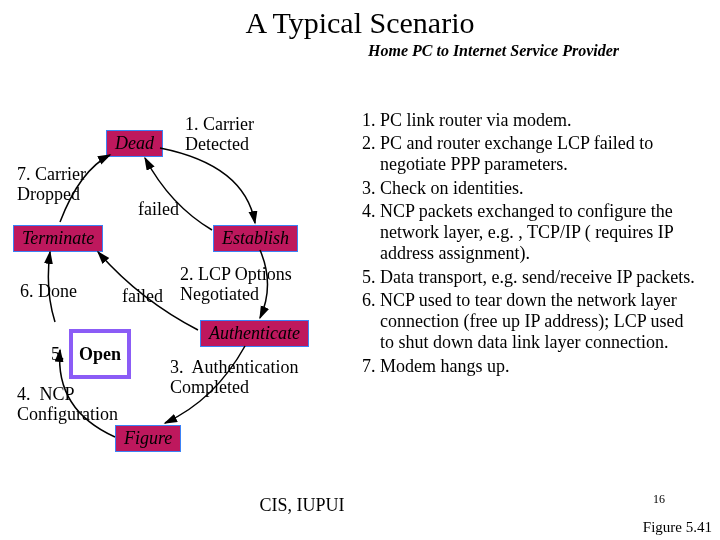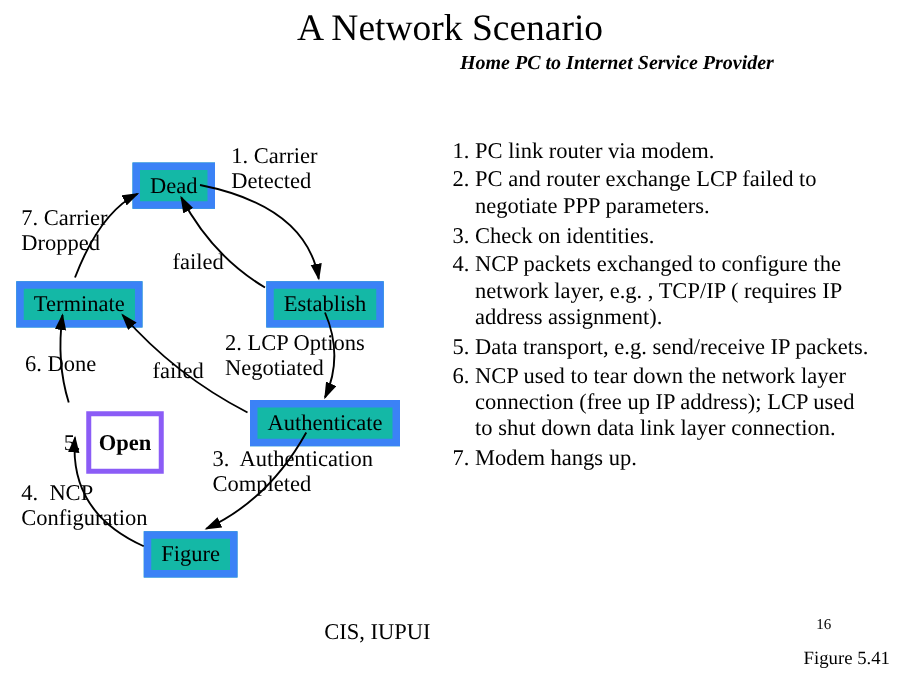--- a/index.html
+++ b/index.html
@@ -25,25 +25,26 @@
     top: 42px;
     left: 368px;
     width: 360px;
     font-size: 16px;
     font-style: italic;
     font-weight: bold;
     line-height: 1.15;
   }
   .state {
     position: absolute;
-    border: 6px solid #3b82f6;
-    background: #14b8a6;
+    border: 1px solid #3b82f6;
+    background: #be185d;
     font-size: 18px;
     padding: 2px 8px;
     text-align: center;
+    font-style: italic;
   }
   .label {
     position: absolute;
     font-size: 18px;
     line-height: 1.1;
     white-space: pre;
   }
   .steps {
     position: absolute;
     top: 110px;
@@ -83,21 +84,21 @@
   svg.overlay {
     position: absolute;
     top: 0;
     left: 0;
     pointer-events: none;
   }
 </style>
 </head>
 <body>
 
-<div class="title">A Network Scenario</div>
+<div class="title">A Typical Scenario</div>
 <div class="subtitle">Home PC to Internet Service Provider</div>
 
 <div class="state" style="top:130px; left:106px;">Dead</div>
 <div class="state" style="top:225px; left:213px;">Establish</div>
 <div class="state" style="top:320px; left:200px;">Authenticate</div>
 <div class="state" style="top:425px; left:115px;">Figure</div>
 <div class="state" style="top:225px; left:13px;">Terminate</div>
 <div class="label" style="top:325px; left:42px;">
   <span>5.</span> <span style="border:4px solid #8b5cf6; padding:11px 6px;font-weight:bold;">Open</span>
 </div>

